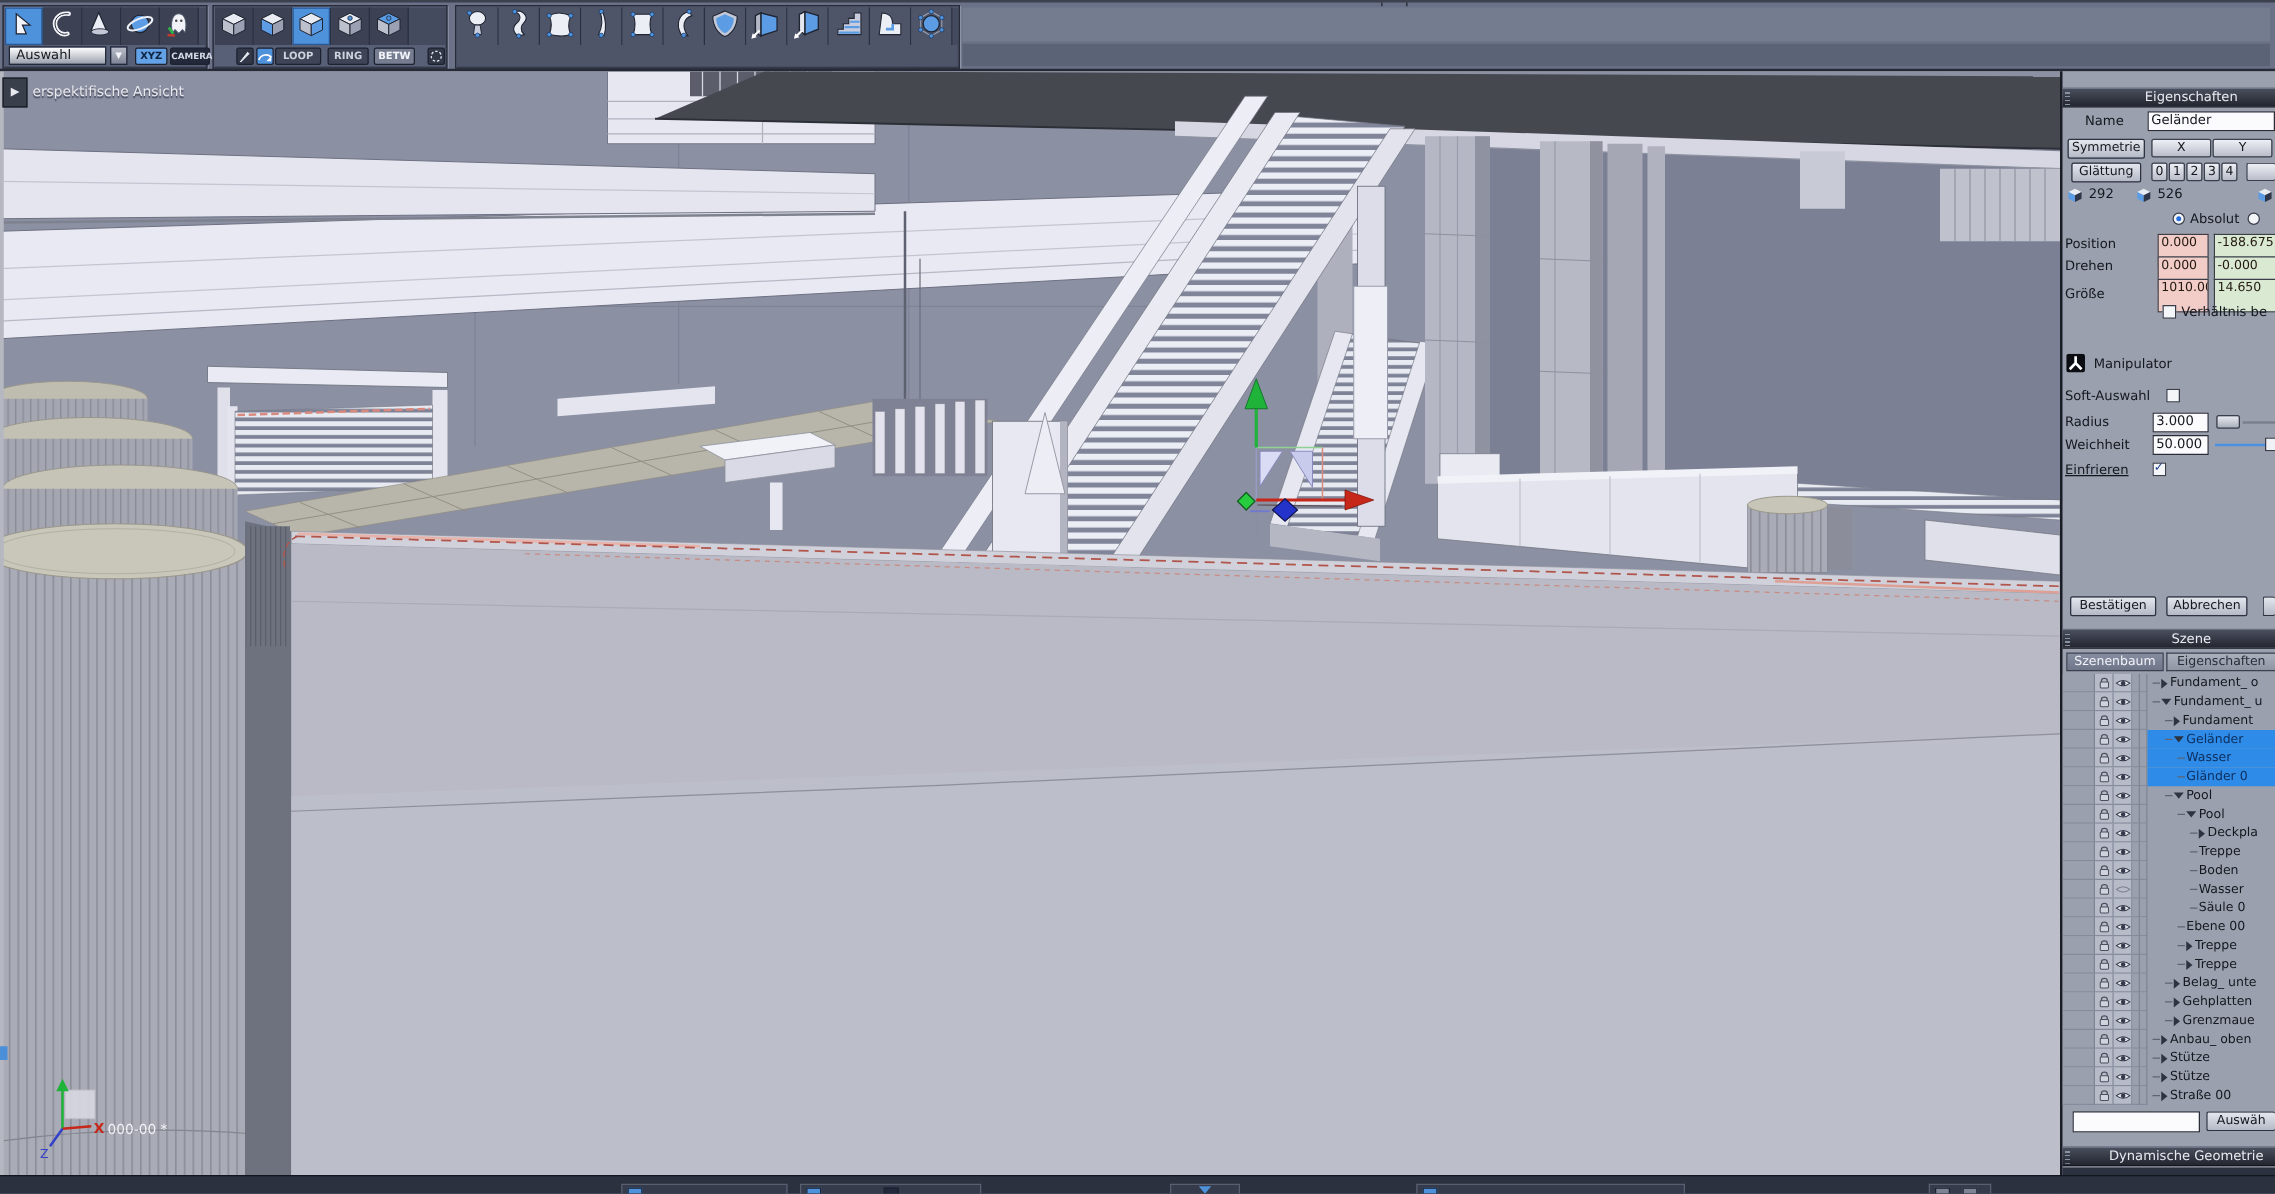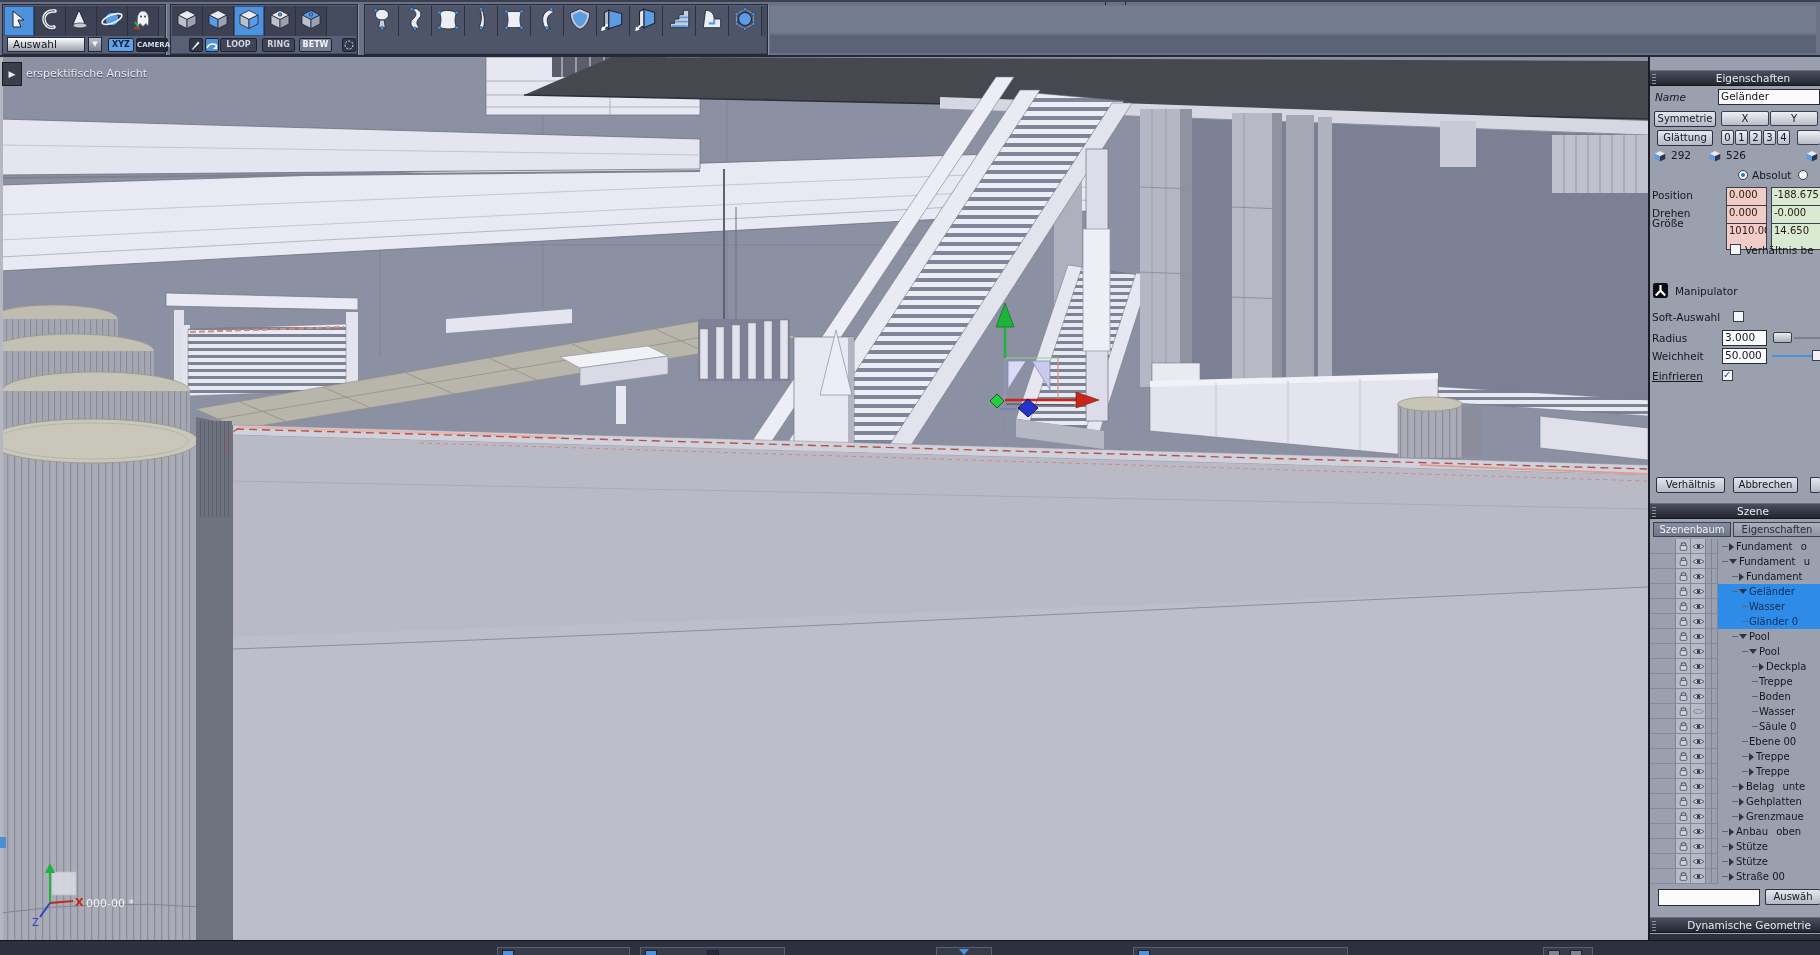--- a/index.html
+++ b/index.html
@@ -552,21 +552,21 @@
     <div class="abs" id="vp-label-btn">▶</div>
     <div class="abs" id="vp-label">erspektifische Ansicht</div>
   </div>
 
   <div id="rpanel">
     <div class="hdr" style="top:13px;">
       <div class="grip"></div>
       <span>Eigenschaften</span>
     </div>
 
-    <div class="plabel" style="left:5px;top:34px;font-style:italic;">Name</div>
+    <div class="plabel" style="left:18px;top:34px;">Name</div>
     <div class="pinput" style="left:68px;top:32px;width:102px;height:16px;">Geländer</div>
 
     <div class="pbtn" style="left:4px;top:54px;width:62px;">Symmetrie</div>
     <div class="chiprow" style="left:71px;top:54px;">
         <div class="chip" style="width: 48px;">X</div>
         <div class="chip" style="width: 48px;">Y</div>
       </div>
 
     <div class="pbtn" style="left:7px;top:73px;width:56px;">Glättung</div>
     <div class="chiprow" style="left:71px;top:73px;">
@@ -589,21 +589,21 @@
     <div class="radio" style="left:148px;top:113px;"></div>
 
     <div class="plabel" style="left:2px;top:132px;">Position</div>
     <div class="tf" style="left:76px;top:130px;width:41px;background:#f2ccc6;">0.000</div>
     <div class="tf" style="left:121px;top:130px;width:49px;background:#d9e9d2;border-right:none;">-188.675</div>
 
     <div class="plabel" style="left:2px;top:150px;">Drehen</div>
     <div class="tf" style="left:76px;top:148px;width:41px;background:#f2ccc6;">0.000</div>
     <div class="tf" style="left:121px;top:148px;width:49px;background:#d9e9d2;border-right:none;">-0.000</div>
 
-    <div class="plabel" style="left:2px;top:160px;">Größe</div>
+    <div class="plabel" style="left:2px;top:172px;">Größe</div>
     <div class="tf" style="left:76px;top:166px;width:41px;background:#f2ccc6;">1010.00</div>
     <div class="tf" style="left:121px;top:166px;width:49px;background:#d9e9d2;border-right:none;">14.650</div>
 
     <div class="cb" style="left:80px;top:187px;"></div>
     <div class="plabel" style="left:95px;top:187px;width:75px;overflow:hidden;">Verhältnis be</div>
 
     <span class="abs" style="left:3px;top:226px;width:15px;height:15px;"><svg viewBox="0 0 14 14" width="15" height="15">
           <rect width="14" height="14" rx="2" fill="#0c0d12"></rect>
           <path d="M7 7 L7 1.8 M7 7 L2.6 11.6 M7 7 L11.4 11.6" stroke="#fff" stroke-width="2"></path>
         </svg></span>
@@ -618,21 +618,21 @@
     <div class="abs" style="left:144px;top:280px;width:26px;height:2px;background:#7a8090;"></div>
 
     <div class="plabel" style="left:2px;top:293px;">Weichheit</div>
     <div class="pinput" style="left:72px;top:291px;width:45px;height:16px;">50.000</div>
     <div class="abs" style="left:122px;top:298px;width:40px;height:2px;background:#4a90e0;"></div>
     <div class="abs" style="left:162px;top:293px;width:10px;height:11px;background:#f0f1f6;border:1px solid #3a3e4a;"></div>
 
     <div class="plabel" style="left:2px;top:313px;text-decoration:underline;">Einfrieren</div>
     <div class="cb checked" style="left:72px;top:313px;"></div>
 
-    <div class="pbtn" style="left:6px;top:420px;width:69px;">Verhältnis</div>
+    <div class="pbtn" style="left:6px;top:420px;width:69px;">Bestätigen</div>
     <div class="pbtn" style="left:83px;top:420px;width:65px;">Abbrechen</div>
     <div class="pbtn" style="left:160px;top:420px;width:10px;border-right:none;"></div>
 
     <div class="hdr" style="top:446px;">
       <div class="grip"></div>
       <span>Szene</span>
     </div>
 
     <div class="tab active" style="left:3px;top:465px;width:78px;">Szenenbaum</div>
     <div class="tab inactive" style="left:83px;top:465px;width:87px;border-right:none;">Eigenschaften</div>

